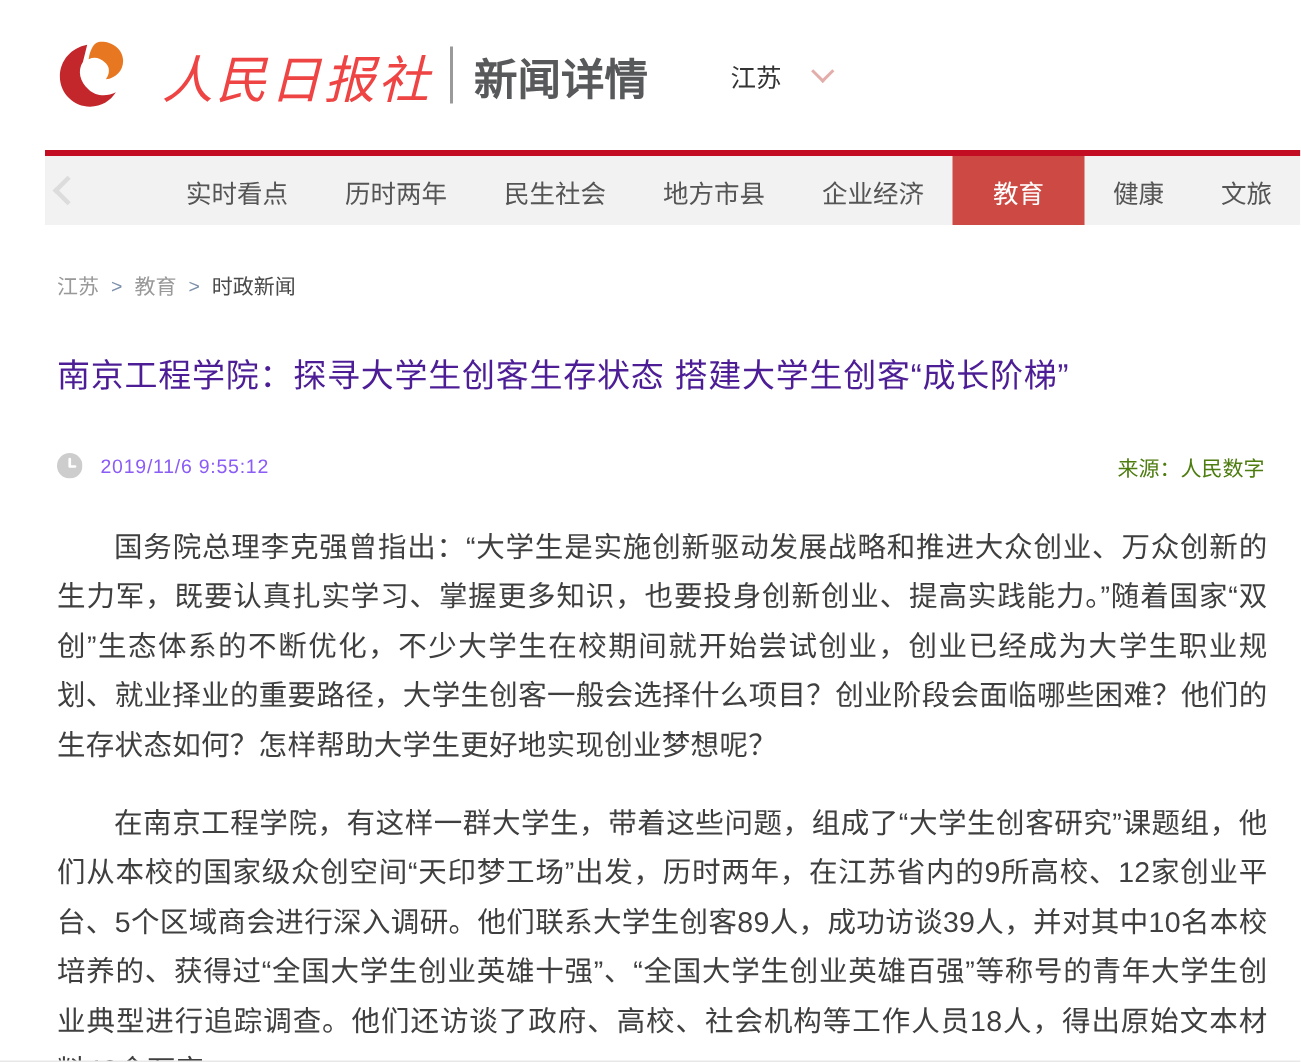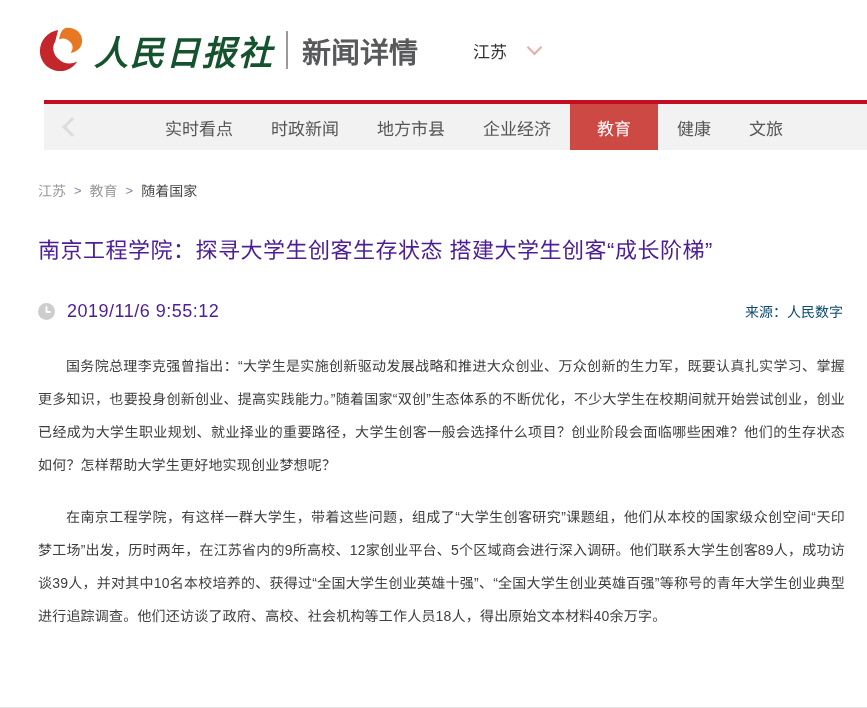--- a/index.html
+++ b/index.html
@@ -4,31 +4,31 @@
 <style>
   * { margin:0; padding:0; box-sizing:border-box; }
   html,body { width:867px; height:708px; background:#ffffff; overflow:hidden;
     font-family:"Liberation Sans","DejaVu Sans",sans-serif; }
   .page { width:867px; height:708px; position:relative; background:#fff; }
 
   
   .header { height:100px; display:flex; align-items:center; padding-left:38px; }
   .logo-mark { width:46px; height:48px; margin-right:10px; flex:0 0 auto; }
   .brand-primary { font-family:"DejaVu Serif","Liberation Serif",serif;
-    font-style:italic; font-weight:bold; font-size:34px; color:#14532d;
-    letter-spacing:2px; white-space:nowrap; }
+    font-style:italic; font-weight:normal; font-size:34px; color:#ef4444;
+    letter-spacing:2px; white-space:nowrap;margin-left:14px; }
   .brand-divider { width:2px; height:38px; background:#9a9a9a; margin:0 14px 0 12px; }
   .brand-secondary { font-size:29px; font-weight:bold; color:#58595b; white-space:nowrap; }
   .region { display:flex; align-items:center; margin-left:55px; cursor:pointer; }
   .region-label { font-size:17px; color:#333; }
   .chevron-down { width:11px; height:11px; border-right:2px solid #e3aeaa;
     border-bottom:2px solid #e3aeaa; transform:rotate(45deg); margin:-6px 0 0 22px; }
 
   
-  .navwrap { position:absolute; left:44px; right:0; top:100px; height:50px; overflow:hidden; }
+  .navwrap { position:absolute; left:30px; right:0; top:100px; height:50px; overflow:hidden; }
   .nav-redline { height:4px; background:#c30d23; }
   .navbar { height:46px; background:#f2f2f2; display:flex; align-items:stretch; overflow:hidden; }
   .nav-back { width:50px; display:flex; align-items:center; justify-content:center; cursor:pointer; }
   .chevron-left { width:14px; height:14px; border-left:3px solid #dcdcdc;
     border-bottom:3px solid #dcdcdc; transform:rotate(45deg); margin-left:6px; }
   .nav-items { display:flex; align-items:stretch; margin-left:52px; }
   .nav-item { font-size:17px; color:#555; display:flex; align-items:center;
     padding:0 19px; cursor:pointer; white-space:nowrap; }
   .nav-item.active { background:#cd4a44; color:#ffffff; padding:0 27px; }
 
@@ -37,25 +37,25 @@
     display:flex; align-items:center; gap:8px; }
   .crumb { color:#999; cursor:pointer; }
   .crumb.current { color:#4a4a4a; cursor:default; }
   .crumb-sep { color:#7d90ab; font-size:13px; }
 
   
   .article-title { margin:36px 38px 0 38px; font-size:22px; color:#4c1d95;
     font-weight:normal; letter-spacing:0.5px; line-height:1.4; }
   .meta { margin:34px 24px 0 38px; display:flex; align-items:center; }
   .clock { width:17px; height:17px; margin-right:12px; flex:0 0 auto; }
-  .meta-time { font-size:18px; color:#4c1d95; letter-spacing:0.5px; }
-  .meta-source { margin-left:auto; font-size:14px; color:#0c4a6e; }
+  .meta-time { font-size:13px; color:#8b5cf6; letter-spacing:0.5px; }
+  .meta-source { margin-left:auto; font-size:14px; color:#4d7c0f; }
 
   .body-text { margin:28px 22px 0 38px; }
-  .body-text p { font-size:14px; color:#3f3f3f; line-height:33px;
+  .body-text p { font-size:19px; color:#3f3f3f; line-height:33px;
     text-indent:2em; text-align:justify; margin-top:19px; letter-spacing:0.2px; }
   .body-text p:first-child { margin-top:0; }
 
   .page-bottom-line { position:absolute; left:0; right:0; bottom:0;
     border-top:1px solid #e8e8e8; }
 </style>
 </head>
 <body>
 
 <div class="page">
@@ -76,38 +76,39 @@
   </div>
 
   <div class="navwrap">
     <div class="nav-redline"></div>
     <div class="navbar">
       <div class="nav-back">
         <span class="chevron-left"></span>
       </div>
       <div class="nav-items">
         <div class="nav-item">实时看点</div>
-        <div class="nav-item">时政新闻</div>
+        <div class="nav-item">历时两年</div>
+        <div class="nav-item">民生社会</div>
         <div class="nav-item">地方市县</div>
         <div class="nav-item">企业经济</div>
         <div class="nav-item active">教育</div>
         <div class="nav-item">健康</div>
         <div class="nav-item">文旅</div>
       </div>
     </div>
   </div>
 
   <div style="height:50px"></div>
 
   <div class="breadcrumb">
     <span class="crumb">江苏</span>
     <span class="crumb-sep">&gt;</span>
     <span class="crumb">教育</span>
     <span class="crumb-sep">&gt;</span>
-    <span class="crumb current">随着国家</span>
+    <span class="crumb current">时政新闻</span>
   </div>
 
   <h1 class="article-title">南京工程学院：探寻大学生创客生存状态 搭建大学生创客“成长阶梯”</h1>
 
   <div class="meta">
     <svg class="clock" viewBox="0 0 17 17">
       <circle cx="8.5" cy="8.5" r="8.5" fill="#cdcdcd"></circle>
       <path d="M8.5 4v5H12" stroke="#ffffff" stroke-width="1.8" fill="none" stroke-linecap="round" stroke-linejoin="round"></path>
     </svg>
     <span class="meta-time">2019/11/6 9:55:12</span>

